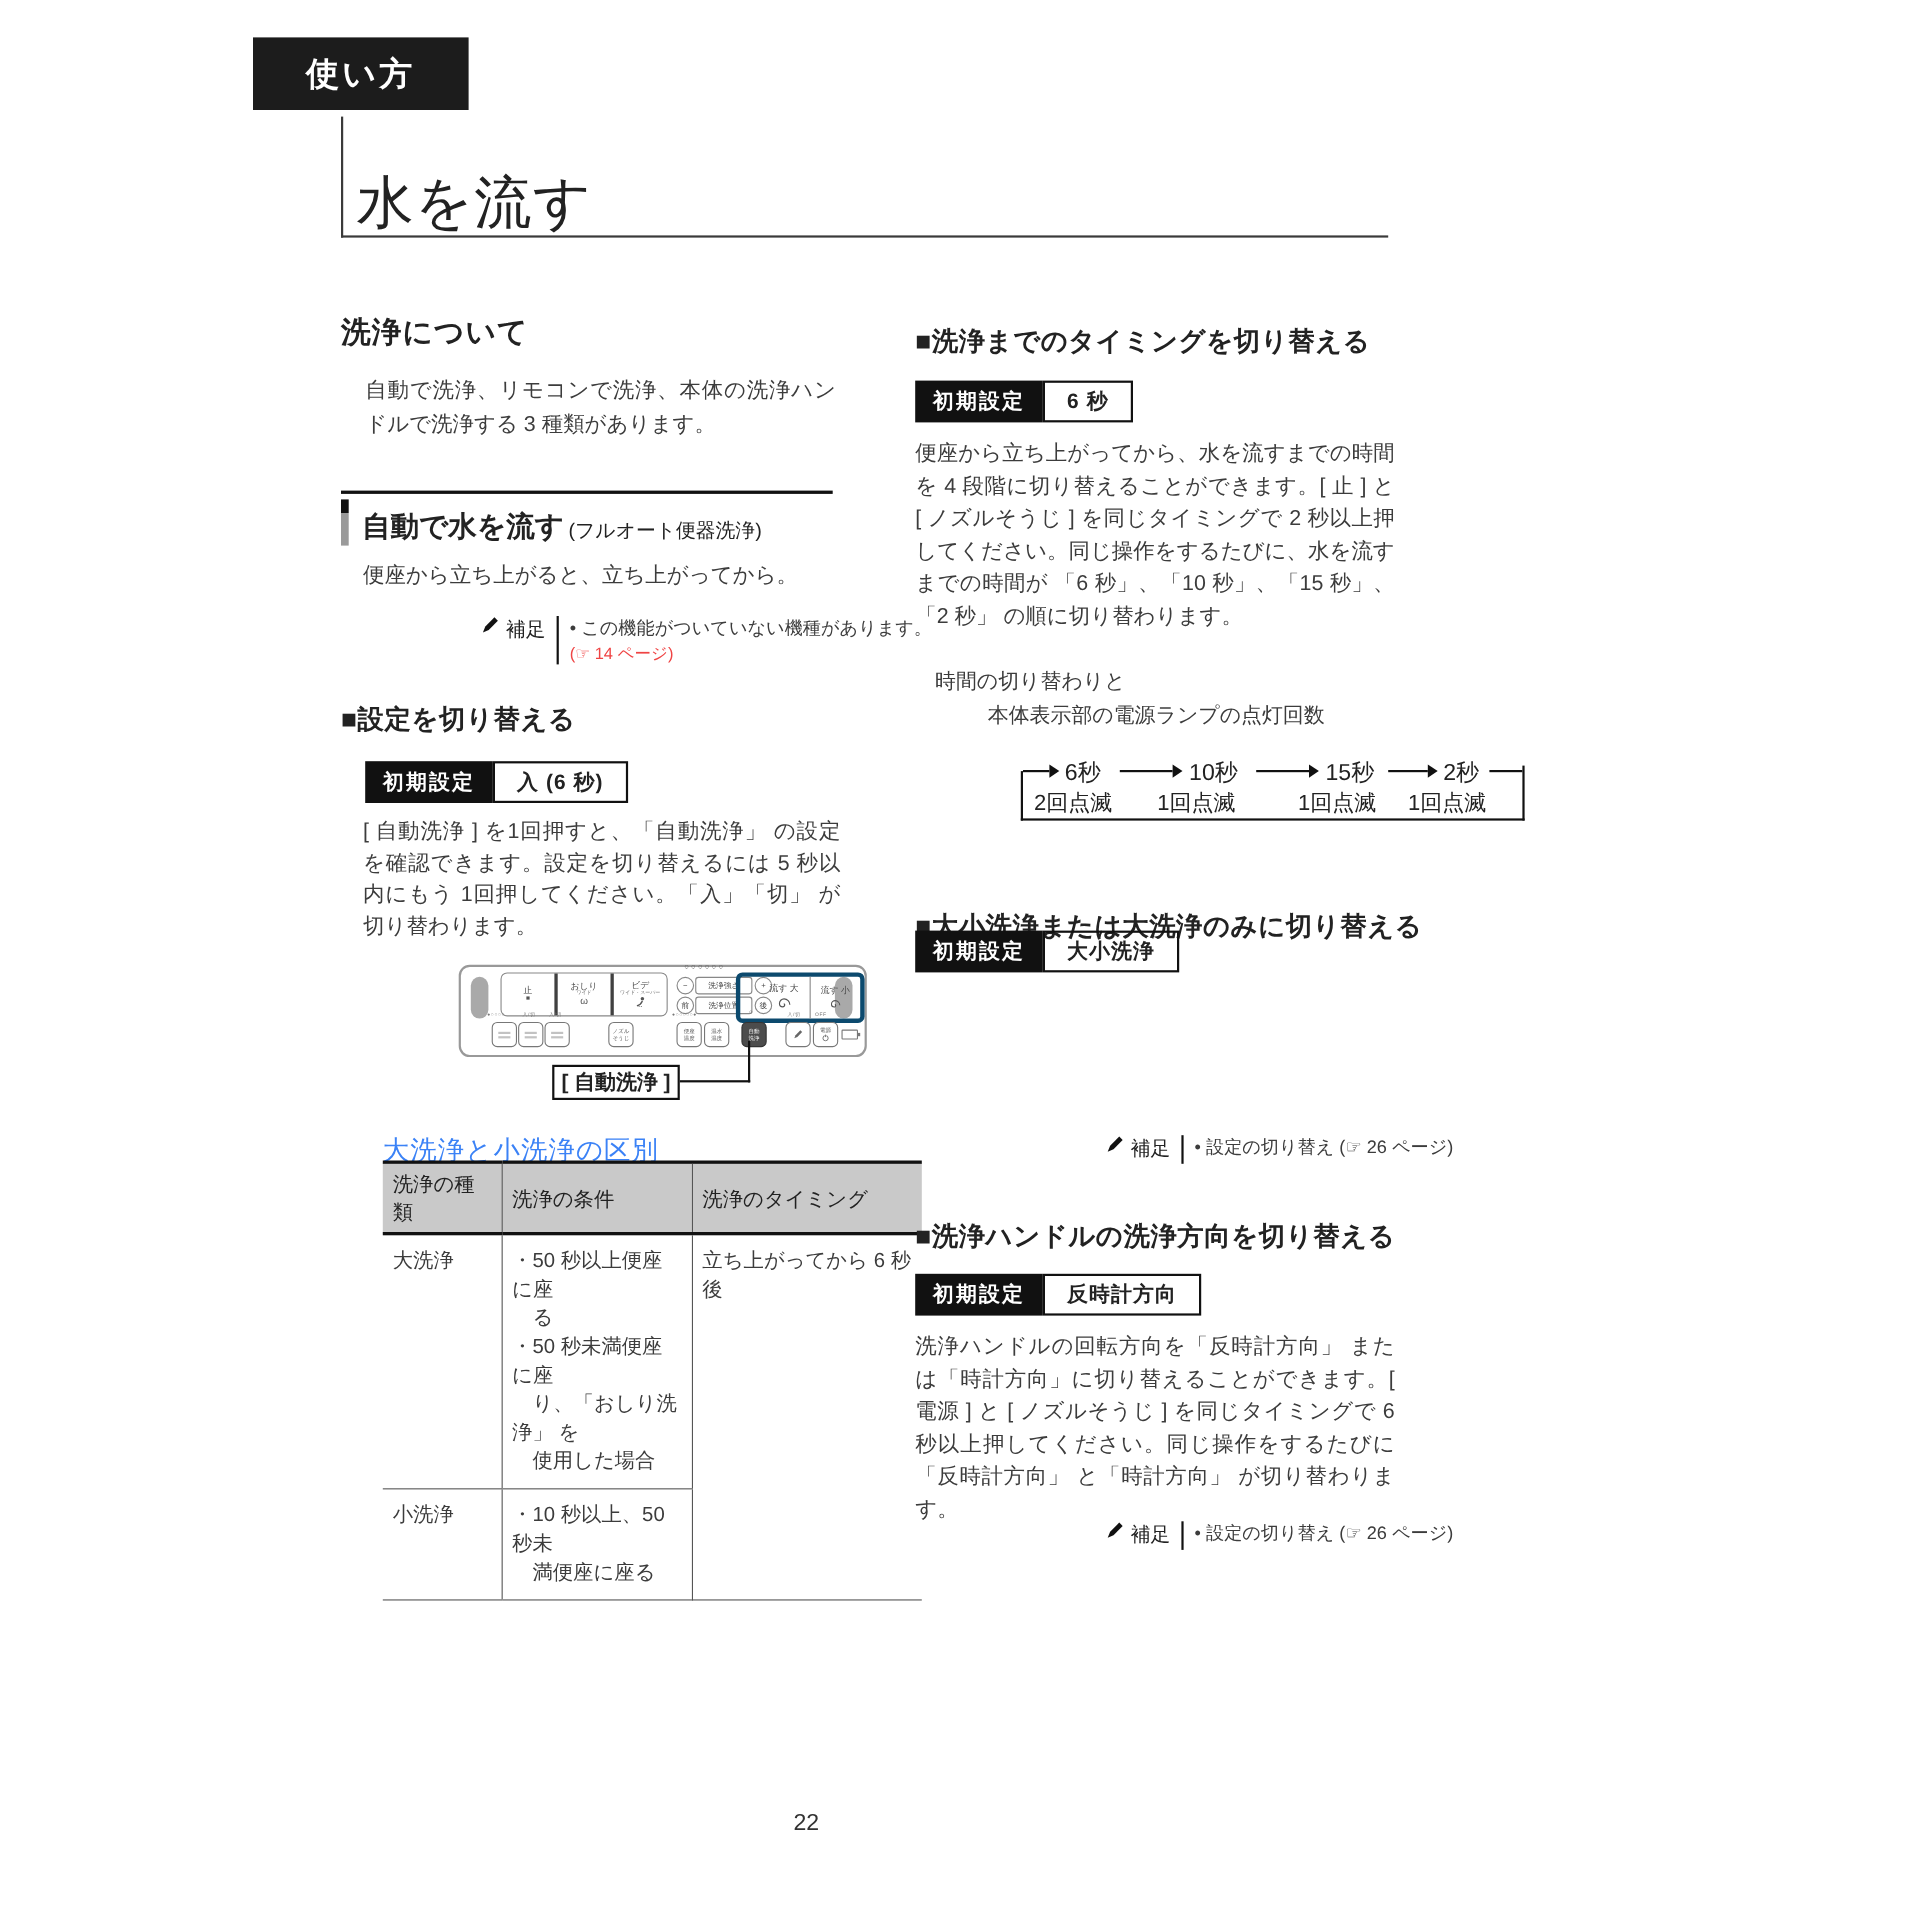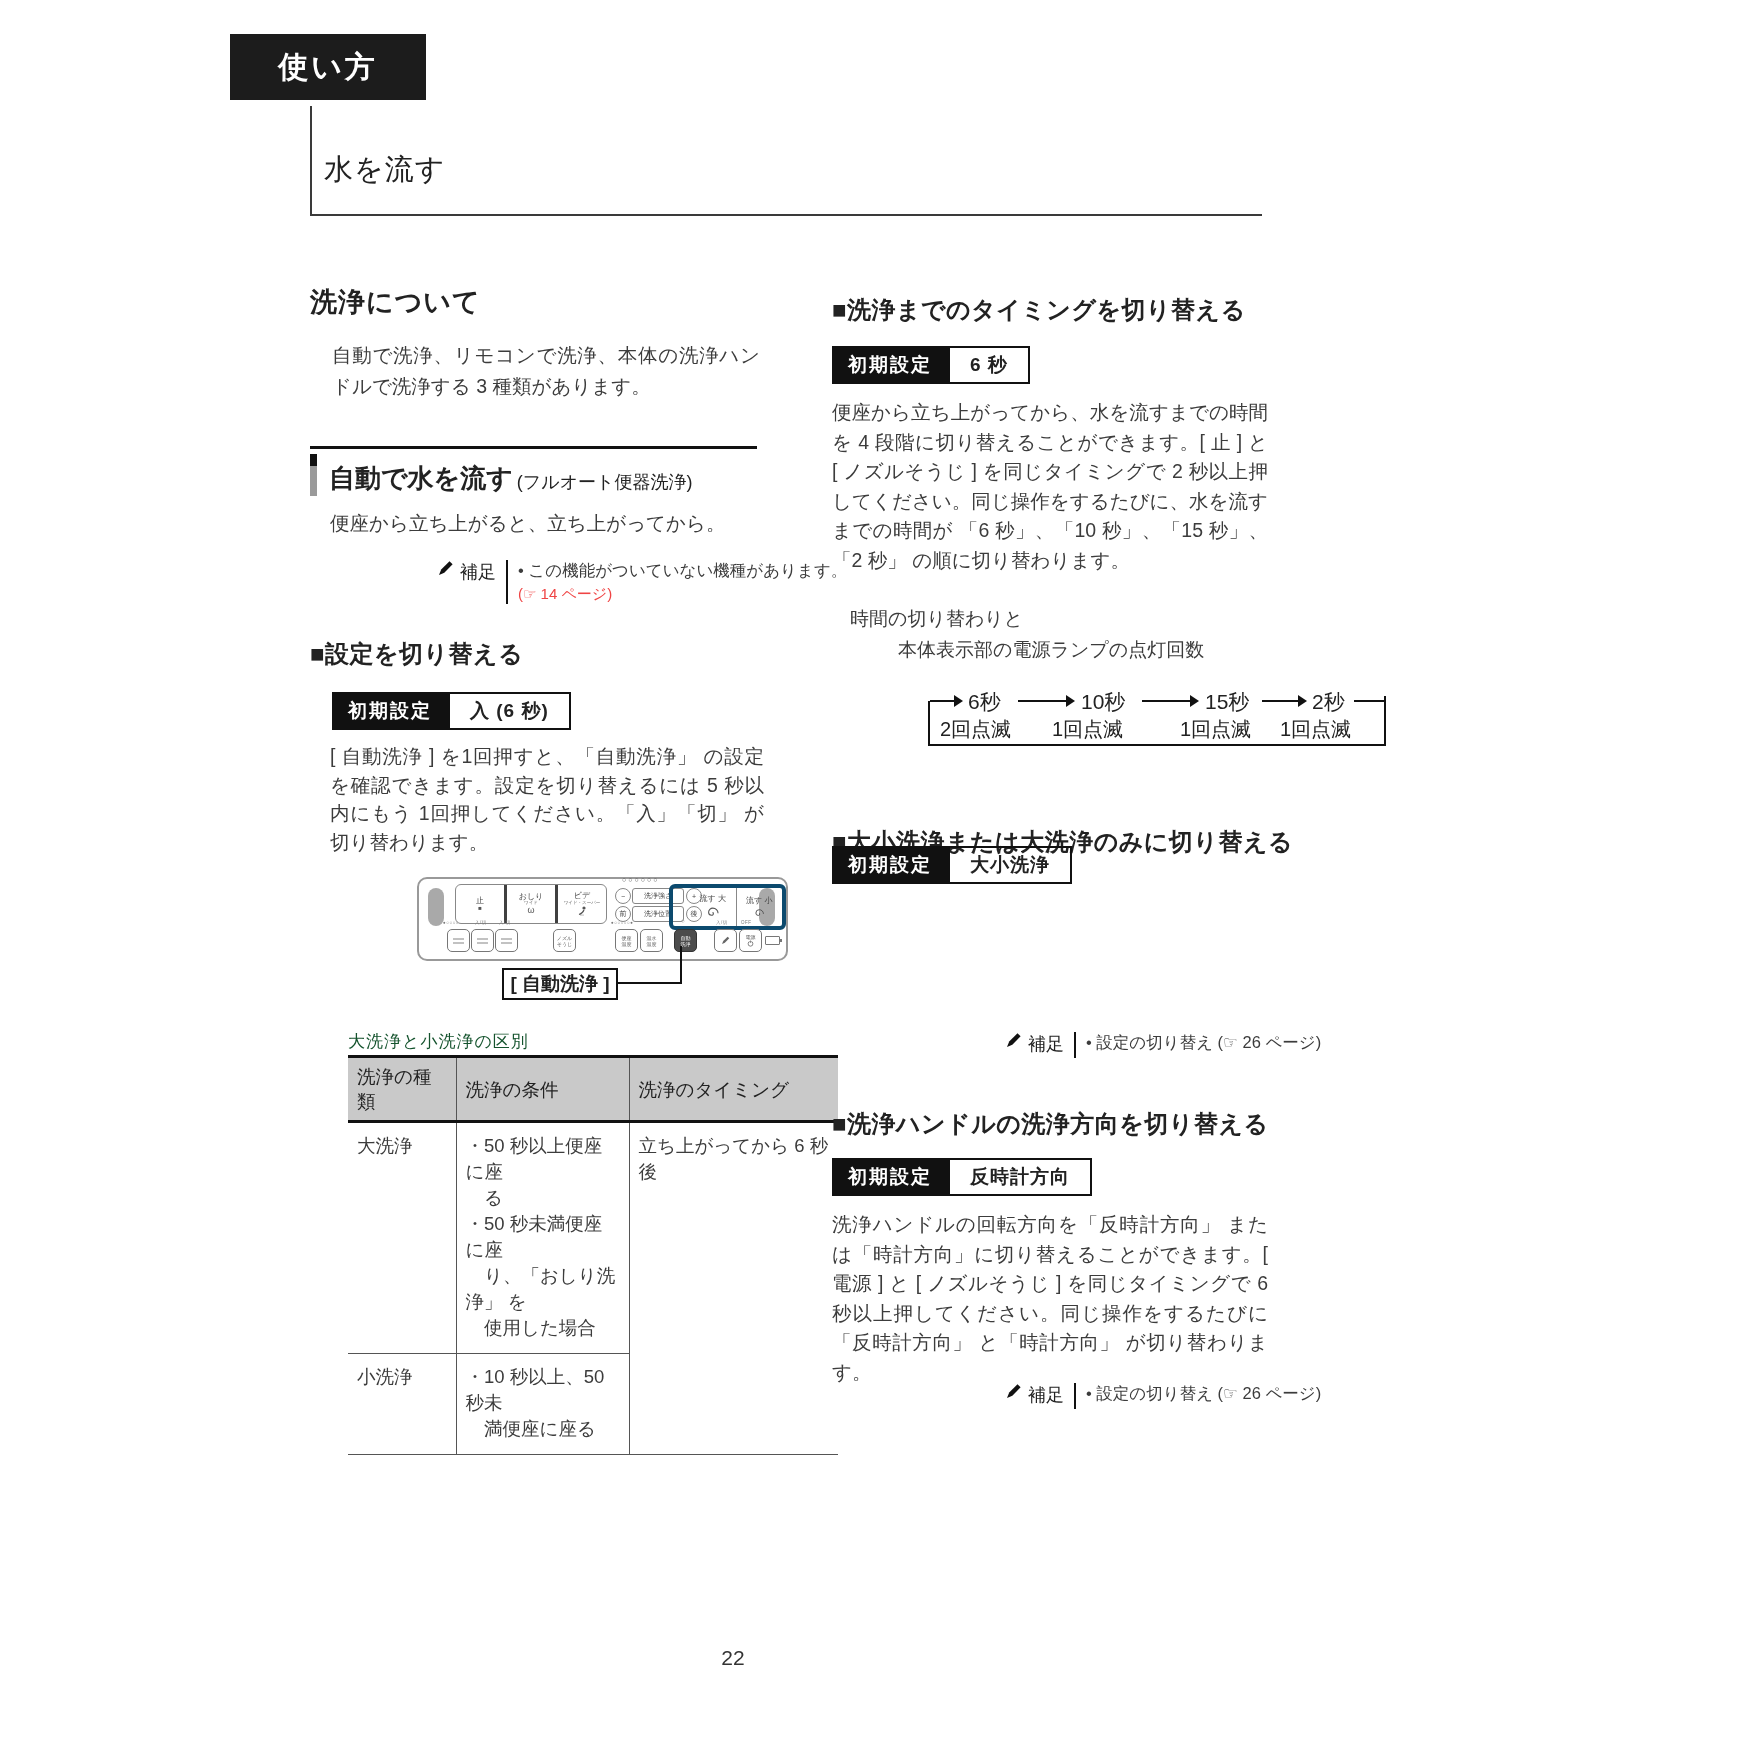--- a/index.html
+++ b/index.html
@@ -4,21 +4,21 @@
 <style>
   html,body{margin:0;padding:0;background:#fff;}
   #page{position:relative;width:1466px;height:1754px;background:#fff;overflow:hidden;
         font-family:"Liberation Sans","DejaVu Sans",sans-serif;color:#333;}
   .abs{position:absolute;}
 
   
   .tab{left:230px;top:34px;width:196px;height:66px;background:#1c1c1c;color:#fff;
        display:flex;align-items:center;justify-content:center;font-size:30px;font-weight:bold;letter-spacing:3px;}
   .title-vline{left:310px;top:106px;width:2px;height:110px;background:#3a3a3a;}
-  .page-title{left:324px;top:150px;font-size:29px;font-weight:500;color:#222;letter-spacing:1px;}
+  .page-title{left:324px;top:150px;font-size:52px;font-weight:500;color:#222;letter-spacing:1px;}
   .title-hrule{left:310px;top:214px;width:952px;height:2px;background:#3a3a3a;}
 
   
   .h-plain{font-size:27px;font-weight:600;color:#222;letter-spacing:1px;}
   .h-square{font-size:24px;font-weight:600;color:#222;letter-spacing:0.5px;}
   .body-txt{font-size:19.5px;line-height:31px;color:#3c3c3c;text-align:justify;}
 
   
   .sec-box{left:310px;top:446px;width:447px;border-top:3px solid #111;}
   .sec-row{display:flex;align-items:flex-end;padding-top:5px;}
@@ -63,21 +63,21 @@
   .tiny{position:absolute;font-size:4.5px;color:#777;letter-spacing:0.5px;}
   .battery{position:absolute;left:346px;top:57px;width:13px;height:7px;border:1px solid #777;border-radius:1px;}
   .battery::after{content:"";position:absolute;right:-3px;top:1.5px;width:2px;height:3px;background:#777;}
 
   .callout-line-v{left:680px;top:946px;width:2px;height:38px;background:#111;}
   .callout-line-h{left:614px;top:982px;width:68px;height:2px;background:#111;}
   .callout{left:502px;top:968px;width:112px;height:28px;border:2px solid #111;background:#fff;
            display:flex;align-items:center;justify-content:center;font-size:19px;font-weight:600;color:#222;}
 
   
-  .tbl-title{left:348px;top:1030px;font-size:17px;color:#14532d;letter-spacing:1px;}
+  .tbl-title{left:348px;top:1030px;font-size:24px;color:#3b82f6;letter-spacing:1px;}
   table.wash{position:absolute;left:348px;top:1055px;width:490px;border-collapse:collapse;table-layout:fixed;}
   table.wash th{background:#c9c9c9;font-weight:500;font-size:18.5px;color:#222;text-align:left;
       padding:6px 9px;border-top:3px solid #111;border-bottom:3px solid #111;}
   table.wash td{font-size:18.5px;line-height:26px;color:#3c3c3c;vertical-align:top;
       padding:10px 9px 12px;border-bottom:1px solid #555;}
   table.wash th+th, table.wash td+td{border-left:1px solid #555;}
   .pre{white-space:pre-line;}
 
   
   .cycle{left:928px;top:688px;width:460px;height:62px;}

